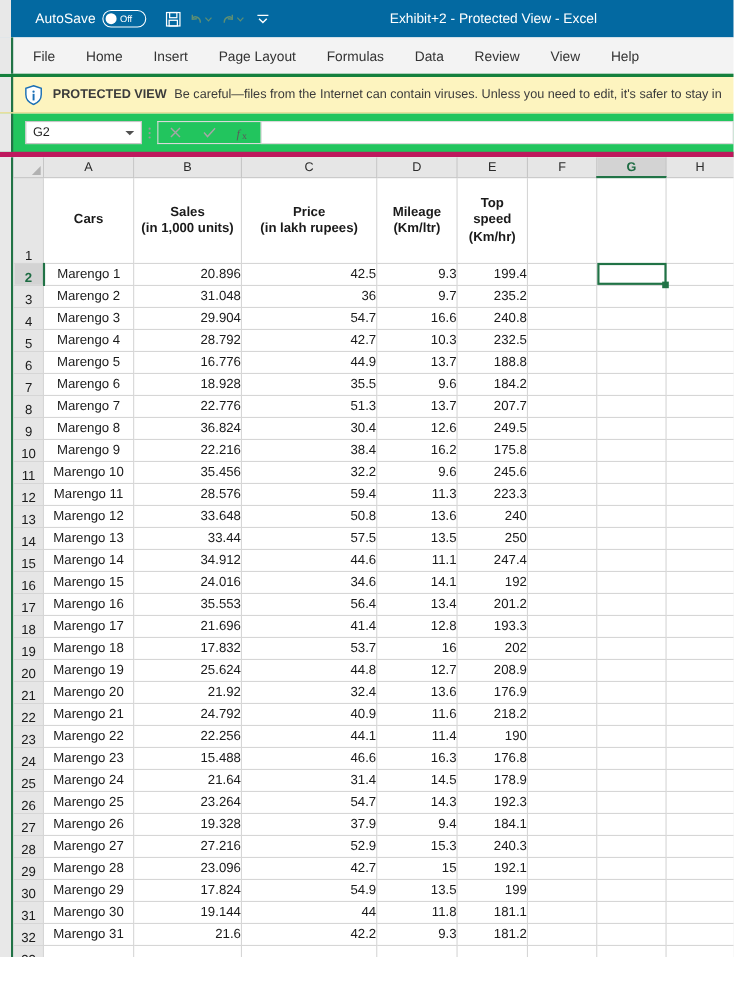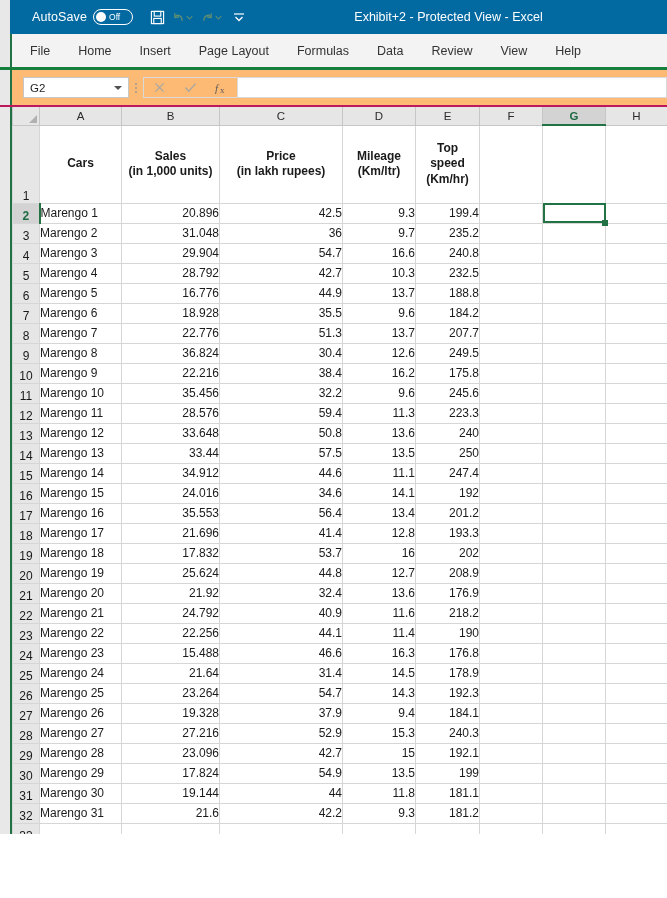--- a/index.html
+++ b/index.html
@@ -145,24 +145,24 @@
     font-size: 11.5px;
     color: #3b3b3b;
     margin-left: 7px;
     white-space: nowrap;
     overflow: hidden;
   }
 
   
   .formulabar {
     height: 35px;
-    background: #fdba74;
-    display: flex;
-    align-items: center;
-    border-bottom: 2px solid #be185d;
+    background: #22c55e;
+    display: flex;
+    align-items: center;
+    border-bottom: 5px solid #be185d;
   }
   .fb-edge { width: 10px; height: 100%; background: #e8e8e8; flex:0 0 auto;}
   .fb-green { width: 2px; height: 100%; background: #217346; flex:0 0 auto;}
   .namebox {
     margin-left: 11px;
     width: 106px;
     height: 21px;
     border: 1px solid #c6c6c6;
     background: #ffffff;
     display: flex;
@@ -276,21 +276,21 @@
     background: #d3d3d3;
     color: #1d6b42;
     font-weight: bold;
     border-right: 2px solid #217346;
   }
   td.cell {
     background: #ffffff;
     height: 20px;
     padding: 0 4px;
   }
-  td.cell.text { text-align: left; }
+  td.cell.text { text-align: center; }
   td.cell.num  { text-align: right; }
   tr.headerrow td.cell {
     height: 78px;
     text-align: center;
     vertical-align: middle;
     font-weight: bold;
     font-size: 12px;
     line-height: 1.28;
   }
   tr.headerrow td.rowhead { vertical-align: bottom; }
@@ -364,20 +364,33 @@
       <div class="tab">Insert</div>
       <div class="tab">Page Layout</div>
       <div class="tab">Formulas</div>
       <div class="tab">Data</div>
       <div class="tab">Review</div>
       <div class="tab">View</div>
       <div class="tab">Help</div>
     </div>
   </div>
 
+  <div class="banner">
+    <div class="edge"></div>
+    <div class="green-edge"></div>
+    <span class="shield">
+      <svg width="17" height="19" viewBox="0 0 17 19">
+        <path d="M8.5 1 L15.5 3.3 V9 C15.5 13.6 12.3 16.6 8.5 18 C4.7 16.6 1.5 13.6 1.5 9 V3.3 Z" fill="#ffffff" stroke="#1b6fb5" stroke-width="1.3"></path>
+        <circle cx="8.5" cy="6.3" r="1.05" fill="#1b6fb5"></circle>
+        <rect x="7.65" y="8.3" width="1.75" height="6" fill="#1b6fb5"></rect>
+      </svg>
+    </span>
+    <span class="banner-strong">PROTECTED VIEW</span>
+    <span class="banner-text">Be careful—files from the Internet can contain viruses. Unless you need to edit, it's safer to stay in</span>
+  </div>
 
   <div class="formulabar">
     <div class="fb-edge"></div>
     <div class="fb-green"></div>
 
     <div class="namebox">
       <span class="nb-text">G2</span>
       <span class="caret"></span>
     </div>
 

